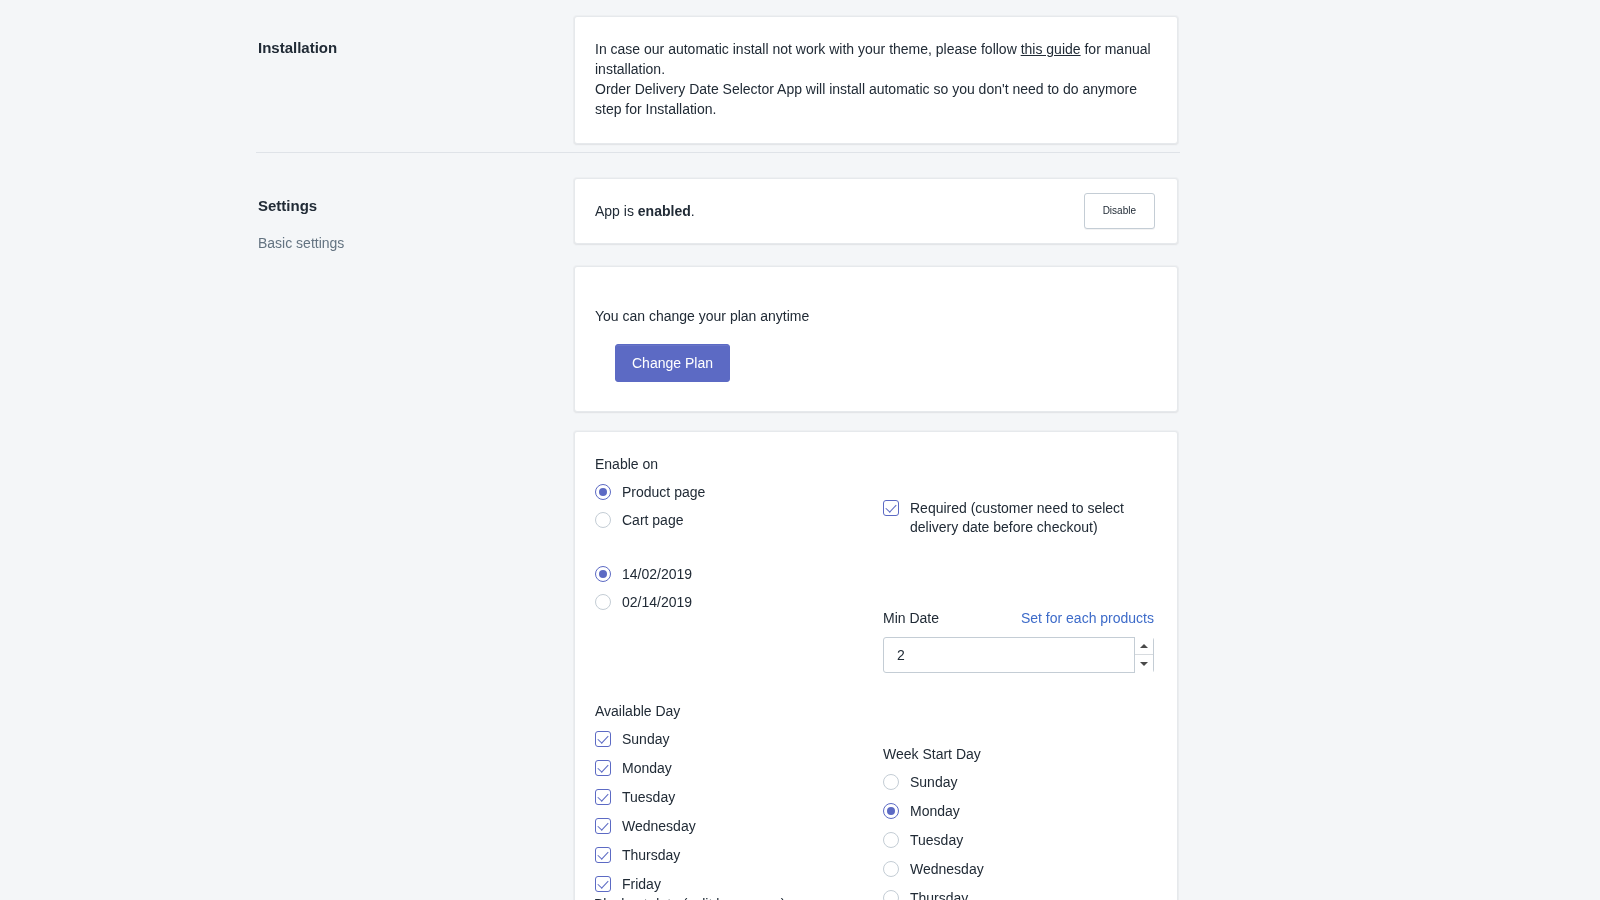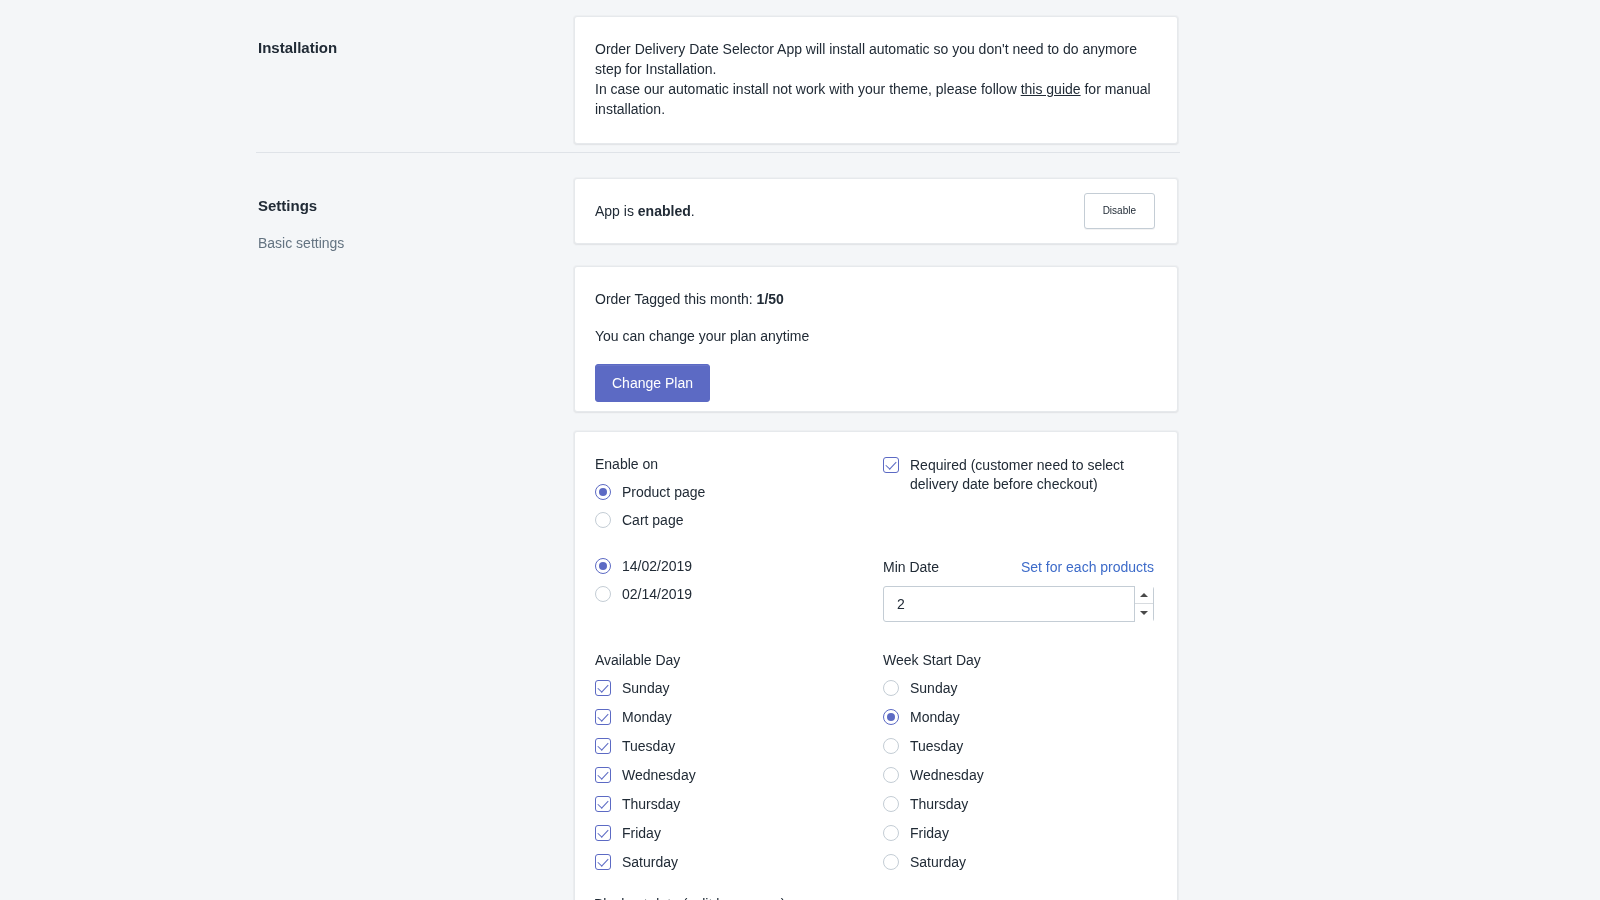--- a/index.html
+++ b/index.html
@@ -153,38 +153,39 @@
     background: #5c6ac4;
     border: 1px solid #5c6ac4;
     border-radius: 3px;
     color: #ffffff;
     font-size: 14px;
     font-family: "Liberation Sans", sans-serif;
     padding: 9px 16px;
     cursor: pointer;
     line-height: 18px;
     box-shadow: inset 0 1px 0 0 rgba(255,255,255,0.08);
+    margin-left: 20px;
   }
 
   
   #form-card {
     position: absolute;
     left: 574px;
     top: 431px;
     width: 604px;
     height: 480px;
     padding: 22px 20px 20px 20px;
     overflow: hidden;
   }
 
   .form-cols {
     display: flex;
   }
   .col-left  { width: 288px; flex: 0 0 288px; }
-  .col-right { width: 288px; flex: 0 0 288px; }
+  .col-right { width: 288px; flex: 0 0 288px; margin-top: 43px; }
 
   .field-label {
     font-size: 14px;
     color: #212b36;
     line-height: 20px;
     margin-bottom: 9px;
   }
 
   
   .choice {
@@ -348,38 +349,37 @@
 </head>
 <body>
 
 <div class="page">
 
   <div id="installation-label">
     <div class="section-title">Installation</div>
   </div>
 
   <div id="installation-card" class="card">
+    <p><span>In case our automatic install not work with your theme, please follow </span><a class="guide-link">this guide</a><span> for manual installation.</span></p>
     <p>Order Delivery Date Selector App will install automatic so you don't need to do anymore step for Installation.</p>
-    <p><span>In case our automatic install not work with your theme, please follow </span><a class="guide-link">this guide</a><span> for manual installation.</span></p>
   </div>
 
   <div id="divider"></div>
 
   <div id="settings-label">
     <div class="section-title">Settings</div>
   </div>
   <div id="settings-sub">Basic settings</div>
 
   <div id="enabled-card" class="card">
     <div class="status-text"><span>App is </span><b>enabled</b><span>.</span></div>
     <button class="btn-secondary">Disable</button>
   </div>
 
   <div id="plan-card" class="card">
-    <div class="plan-line"><span>Order Tagged this month: </span><b>1/50</b></div>
     <div class="plan-note">You can change your plan anytime</div>
     <button class="btn-primary">Change Plan</button>
   </div>
 
   <div id="form-card" class="card">
 
     <div class="form-cols">
 
       <div class="col-left">
         <div class="field-label">Enable on</div>

